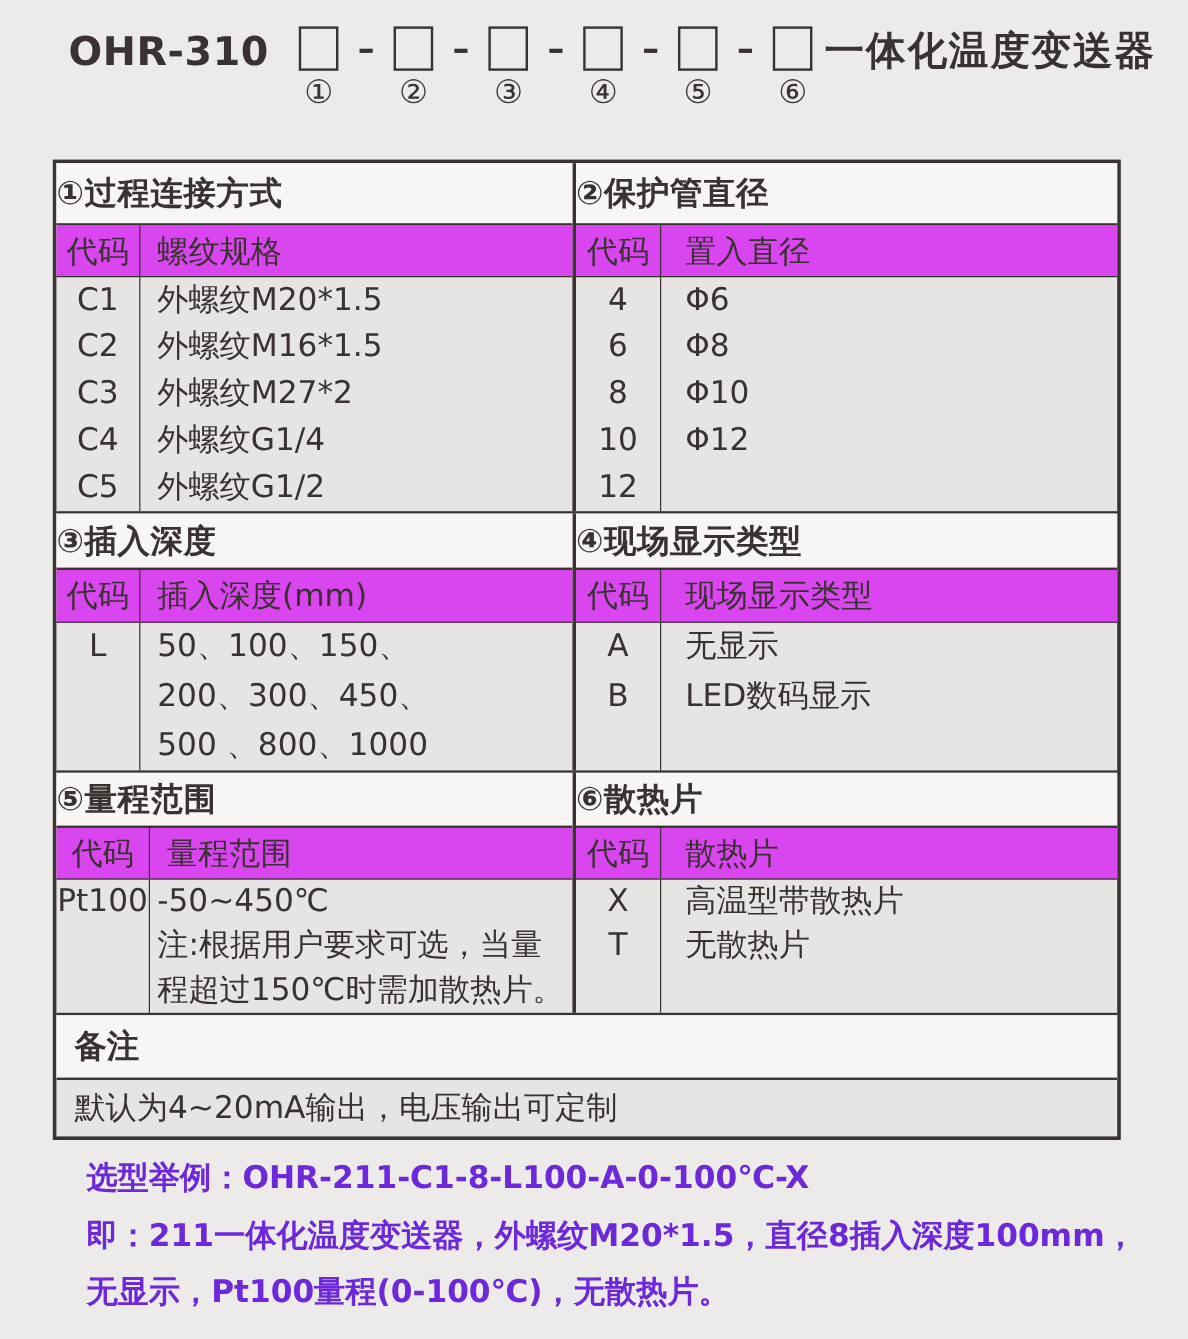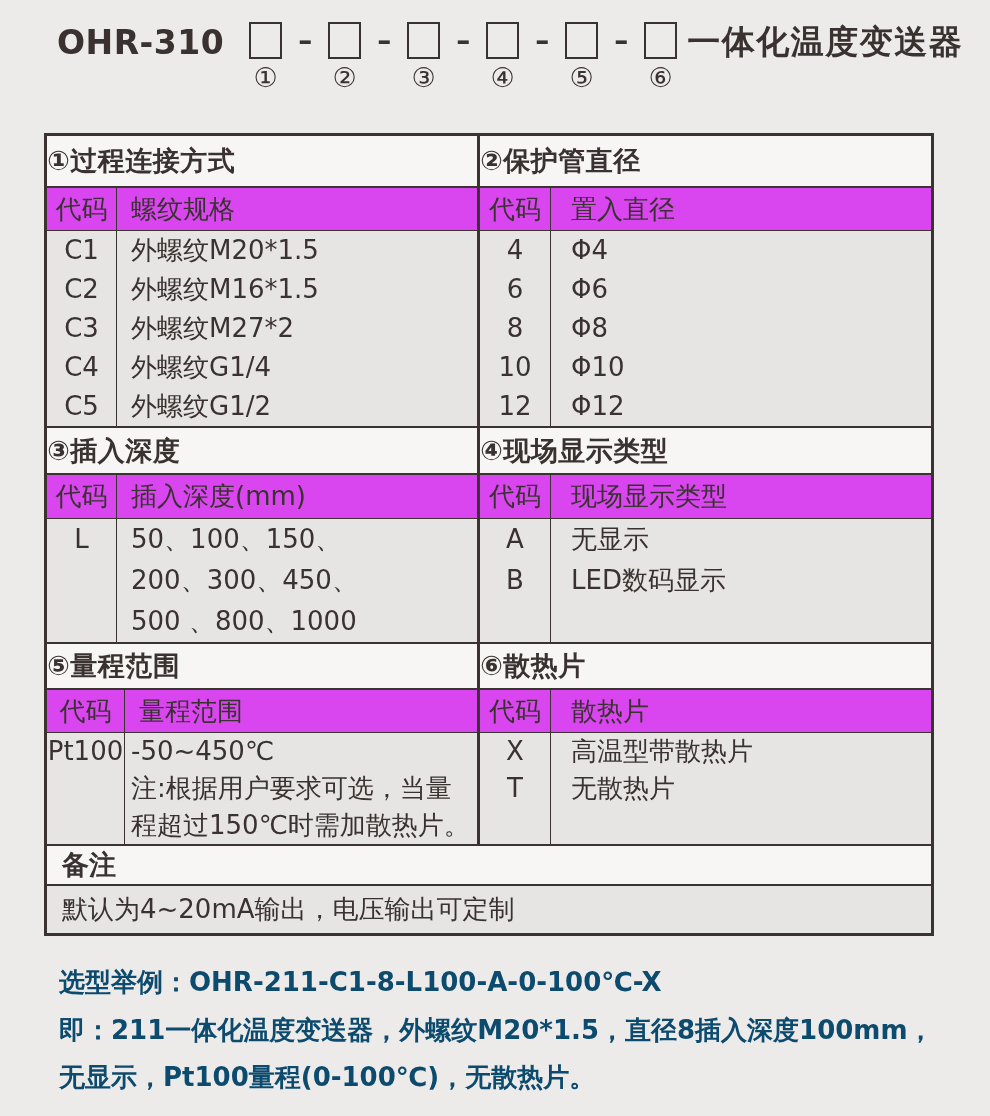--- a/index.html
+++ b/index.html
@@ -90,33 +90,33 @@
   .p2 .codes-col span,.p2 .vals-col span{line-height:41px;}
 
   .p3 .sec-title{height:46px;}
   .p3 .sec-sub{height:43px;}
   .p3 .sec-data{height:112px;}
   .p3 .codes-col span,.p3 .vals-col span{line-height:37px;}
 
   
   .remark{border-top:2.5px solid #3a3331;}
   .remark-title{
-    height:40px;background:#f7f6f4;border-bottom:2px solid #3a3331;
+    height:54px;background:#f7f6f4;border-bottom:2px solid #3a3331;
     display:flex;align-items:center;padding-left:15px;
     font-weight:bold;font-size:27px;
   }
   .remark-content{
     height:47px;display:flex;align-items:center;padding-left:15px;
     font-size:26px;
   }
 
   
   .footer{
-    position:absolute;left:59px;top:962px;width:888px;
-    font-weight:bold;color:#0c4a6e;
+    position:absolute;left:72px;top:962px;width:888px;
+    font-weight:bold;color:#6d28d9;
   }
   .example{margin:0;font-size:26px;line-height:40px;white-space:nowrap;}
   .explain{margin:5px 0 0 0;font-size:26px;line-height:47px;}
 </style>
 </head>
 <body>
 
 <div class="model-line">
   <span class="model-prefix">OHR-310</span>
   <div class="slots">
@@ -187,21 +187,20 @@
       </div>
       <div class="sec-data">
         <div class="codes-col">
           <span>4</span>
           <span>6</span>
           <span>8</span>
           <span>10</span>
           <span>12</span>
         </div>
         <div class="vals-col">
-          <span>Φ4</span>
           <span>Φ6</span>
           <span>Φ8</span>
           <span>Φ10</span>
           <span>Φ12</span>
         </div>
       </div>
     </section>
   </div>
 
   <div class="pair p2 sep">

